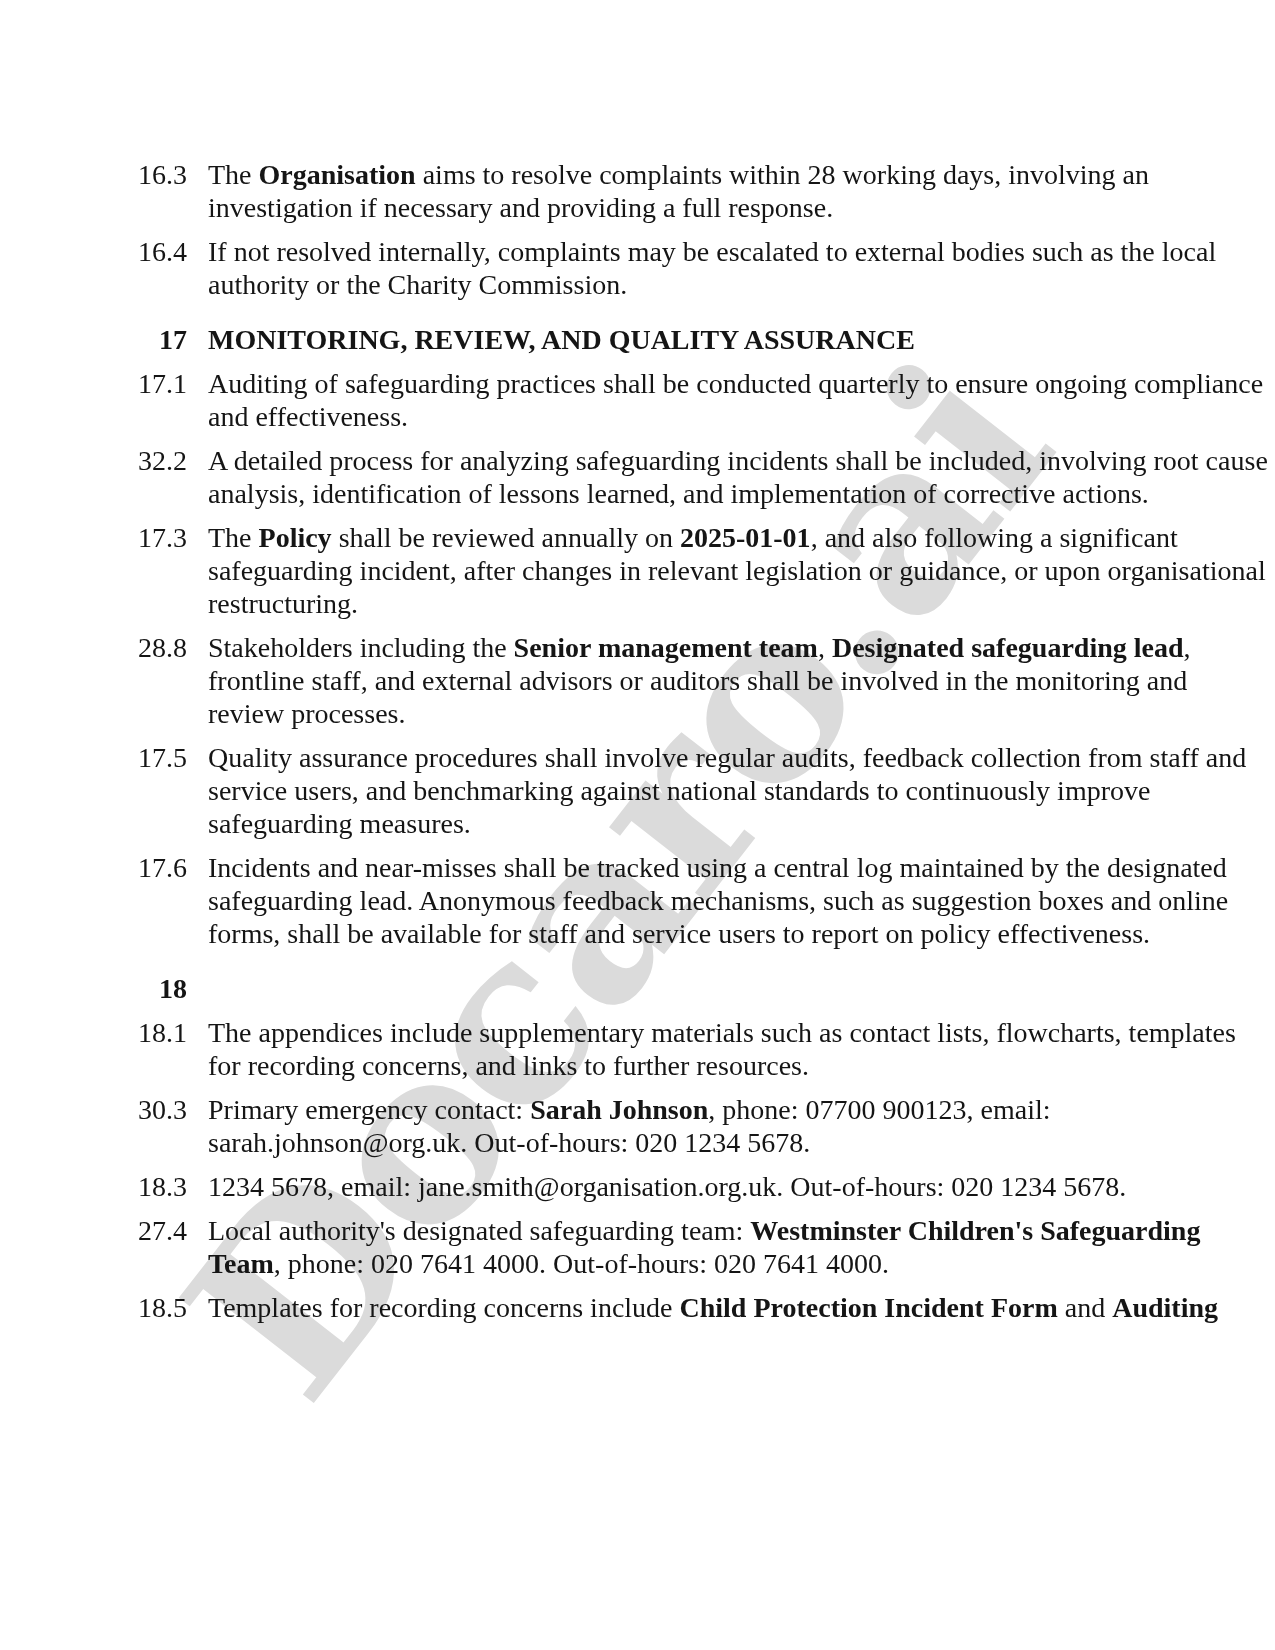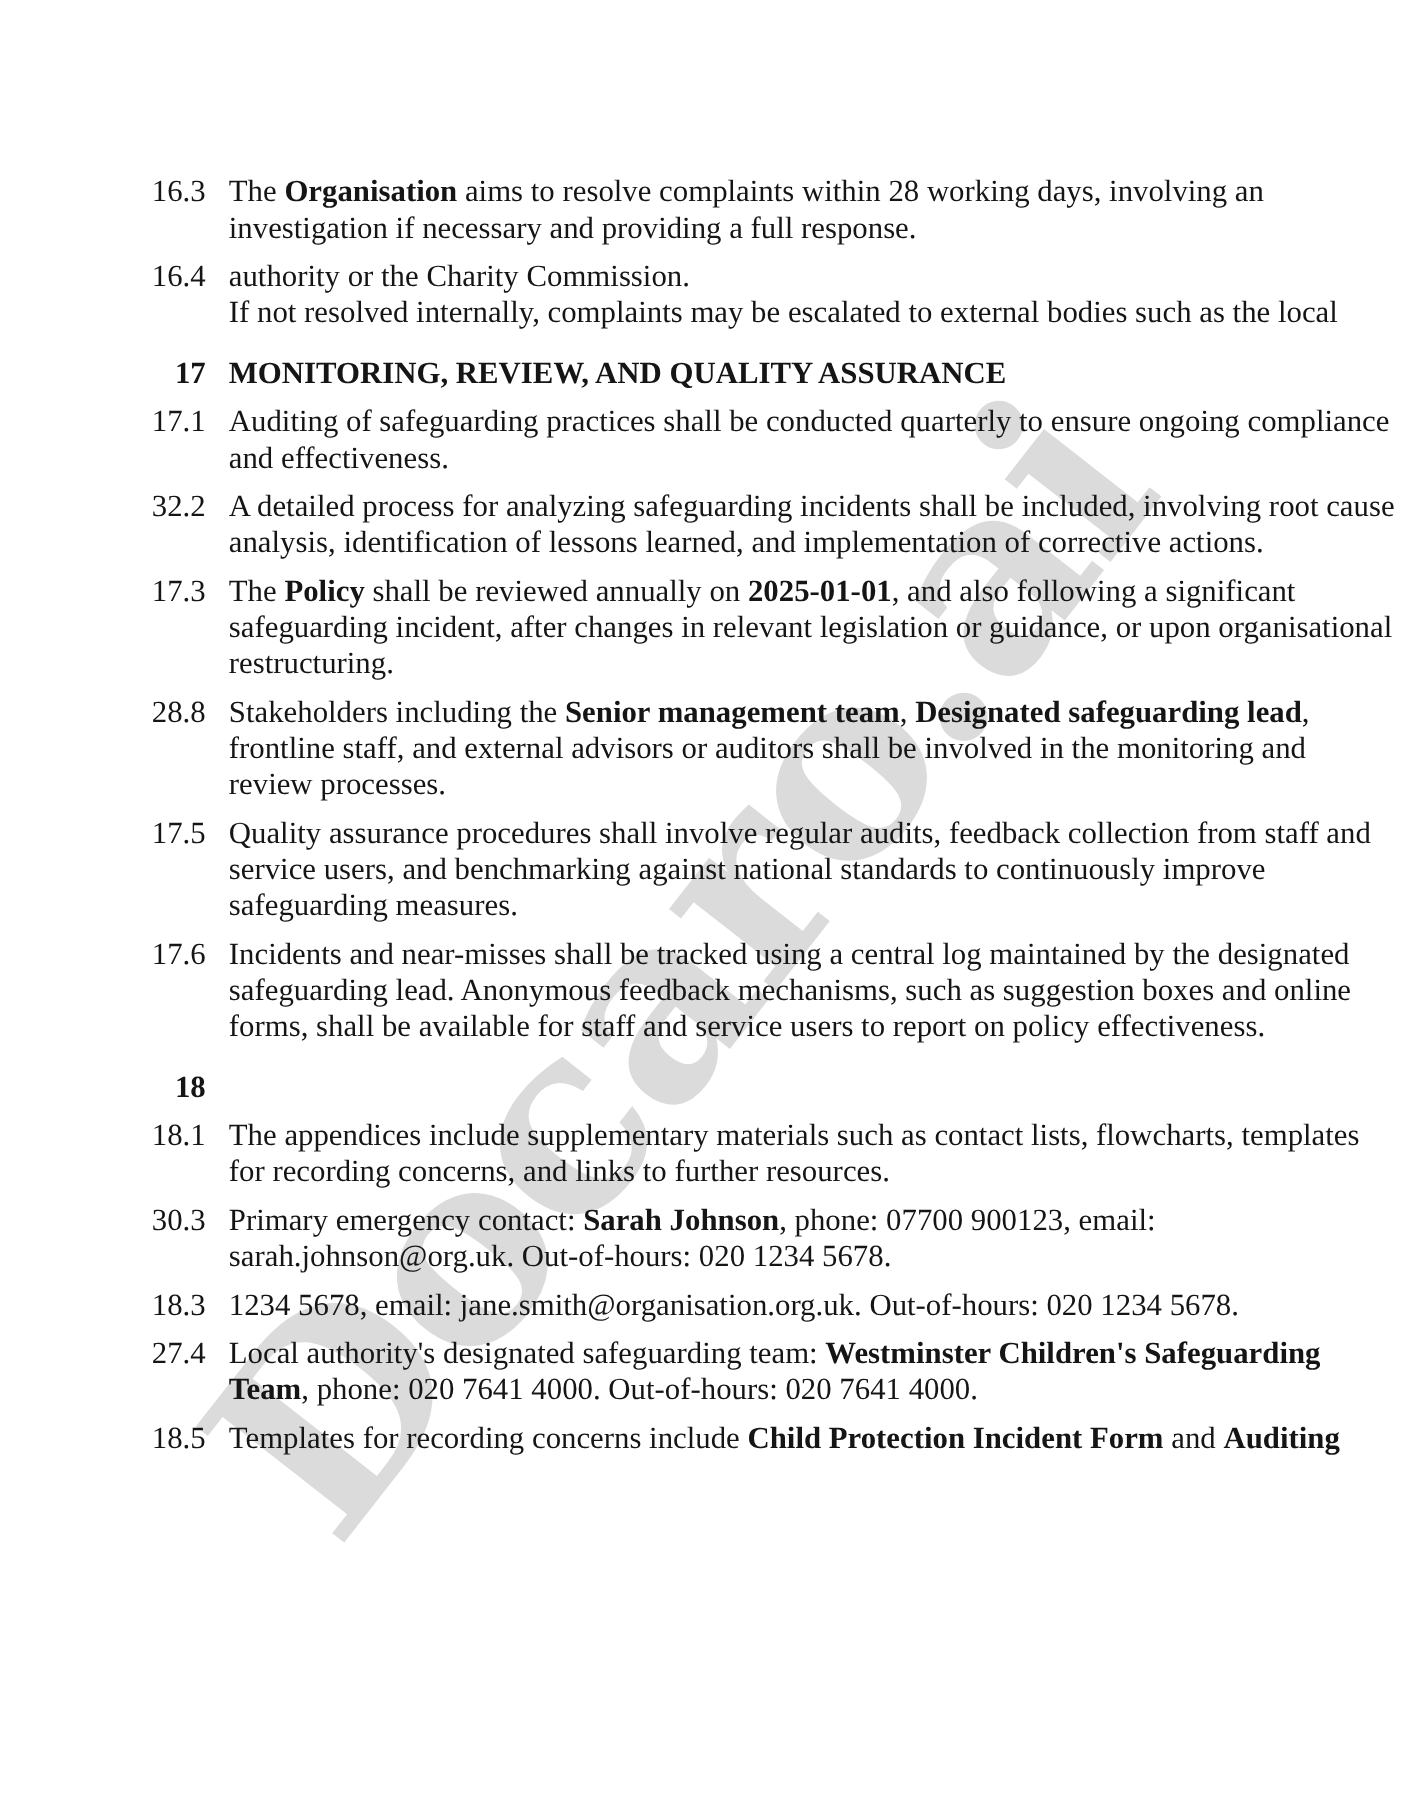--- a/index.html
+++ b/index.html
@@ -73,22 +73,22 @@
       <div class="row">
         <div class="num">16.3</div>
         <div class="body">
           <div class="line"><span>The </span><b>Organisation</b><span> aims to resolve complaints within 28 working days, involving an</span></div>
           <div class="line"><span>investigation if necessary and providing a full response.</span></div>
         </div>
       </div>
       <div class="row">
         <div class="num">16.4</div>
         <div class="body">
+          <div class="line"><span>If not resolved internally, complaints may be escalated to external bodies such as the local</span></div>
           <div class="line"><span>authority or the Charity Commission.</span></div>
-          <div class="line"><span>If not resolved internally, complaints may be escalated to external bodies such as the local</span></div>
         </div>
       </div>
       <div class="row heading">
         <div class="num">17</div>
         <div class="body">
           <div class="line"><b>MONITORING, REVIEW, AND QUALITY ASSURANCE</b></div>
         </div>
       </div>
       <div class="row">
         <div class="num">17.1</div>

